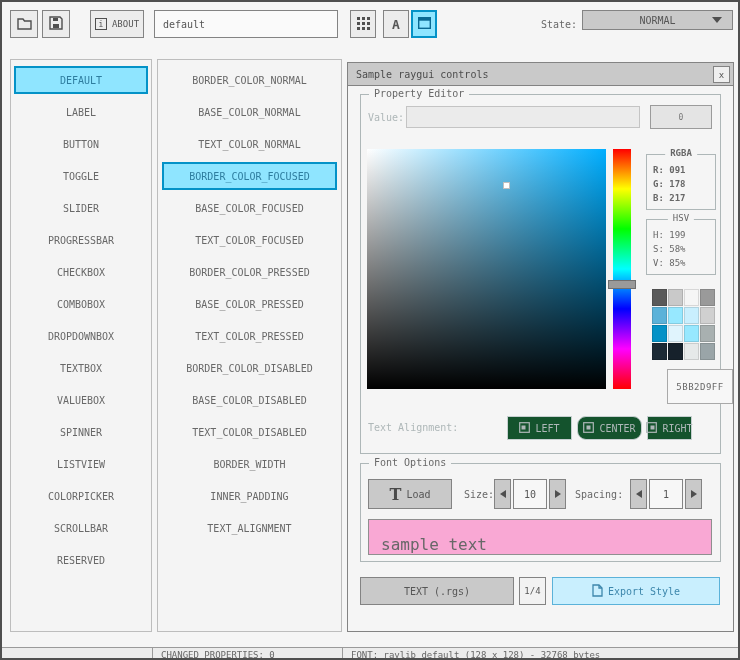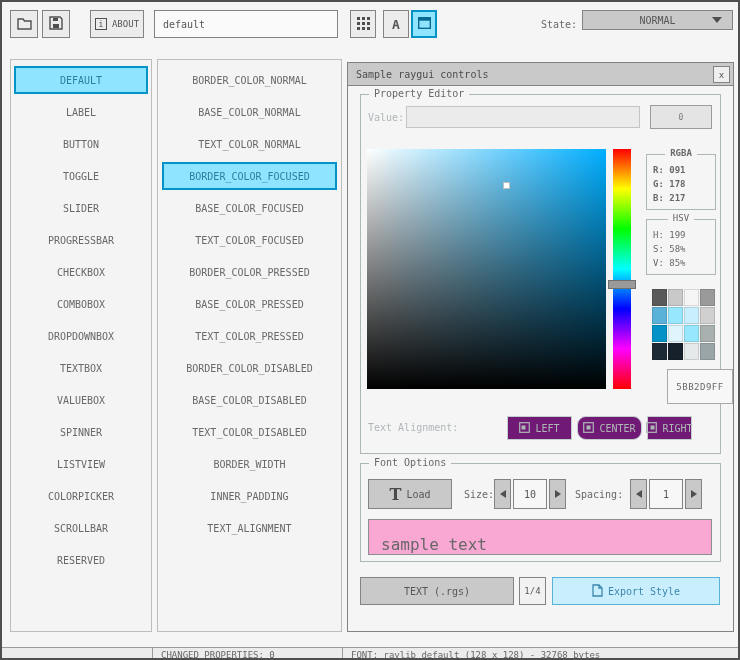--- a/index.html
+++ b/index.html
@@ -5,21 +5,21 @@
   * { margin:0; padding:0; box-sizing:border-box; }
   body { font-family:"DejaVu Sans Mono", monospace; background:#ddd; }
   .app { position:relative; width:740px; height:660px; background:#f5f5f5;
          border:2px solid #4f4f4f; overflow:hidden; }
   .btn { position:absolute; display:flex; align-items:center; justify-content:center;
          gap:5px; border:1px solid #838383; background:#ececec; color:#565656;
          font-size:10px; cursor:default; }
   .btn.gray { background:#c9c9c9; }
   .btn.cyan-pressed { background:#8fe5ff; border:2px solid #0492c7; color:#2e7d9f; }
   .btn.cyan-focus { background:#c9effe; border:1px solid #5bb2d9; color:#3d87ac; }
-  .btn.disabled { background:#701a75; border-color:#c6cfd0; color:#aeb7b8; }
+  .btn.disabled { background:#14532d; border-color:#c6cfd0; color:#aeb7b8; }
 
   .tb-input { position:absolute; border:1px solid #838383; background:#fafafa;
               color:#565656; font-size:10px; font-family:"DejaVu Sans Mono",monospace;
               padding:0 8px; outline:none; }
 
   .label { position:absolute; font-size:10px; color:#686868; white-space:nowrap; }
   .label.dim { color:#aeb7b8; }
 
   .list-panel { position:absolute; background:#f4f4f4; border:1px solid #bdbdbd;
                 display:flex; flex-direction:column; gap:4px; padding-top:6px;

